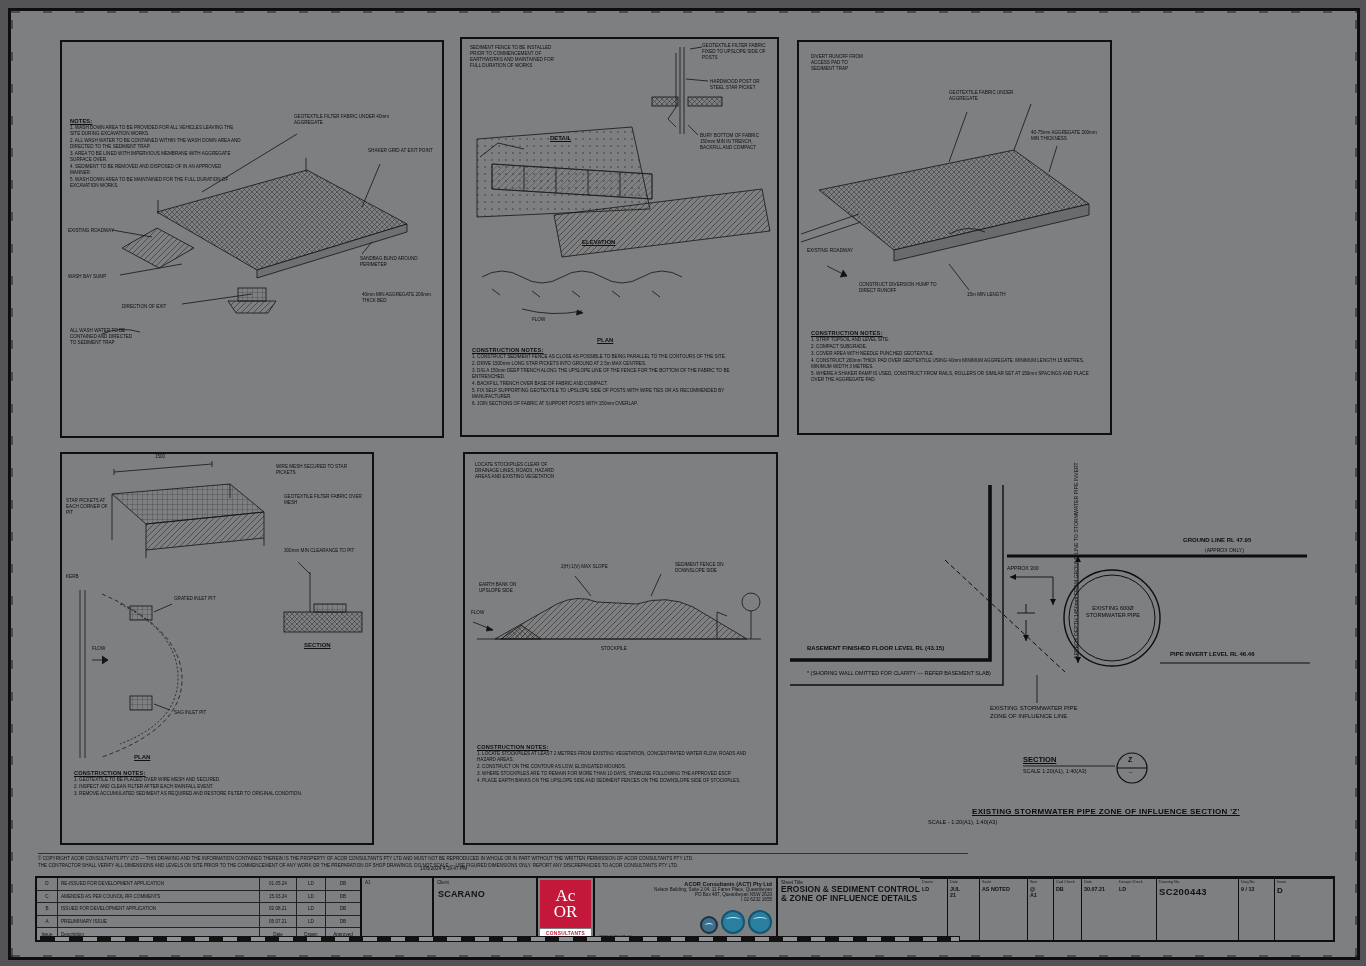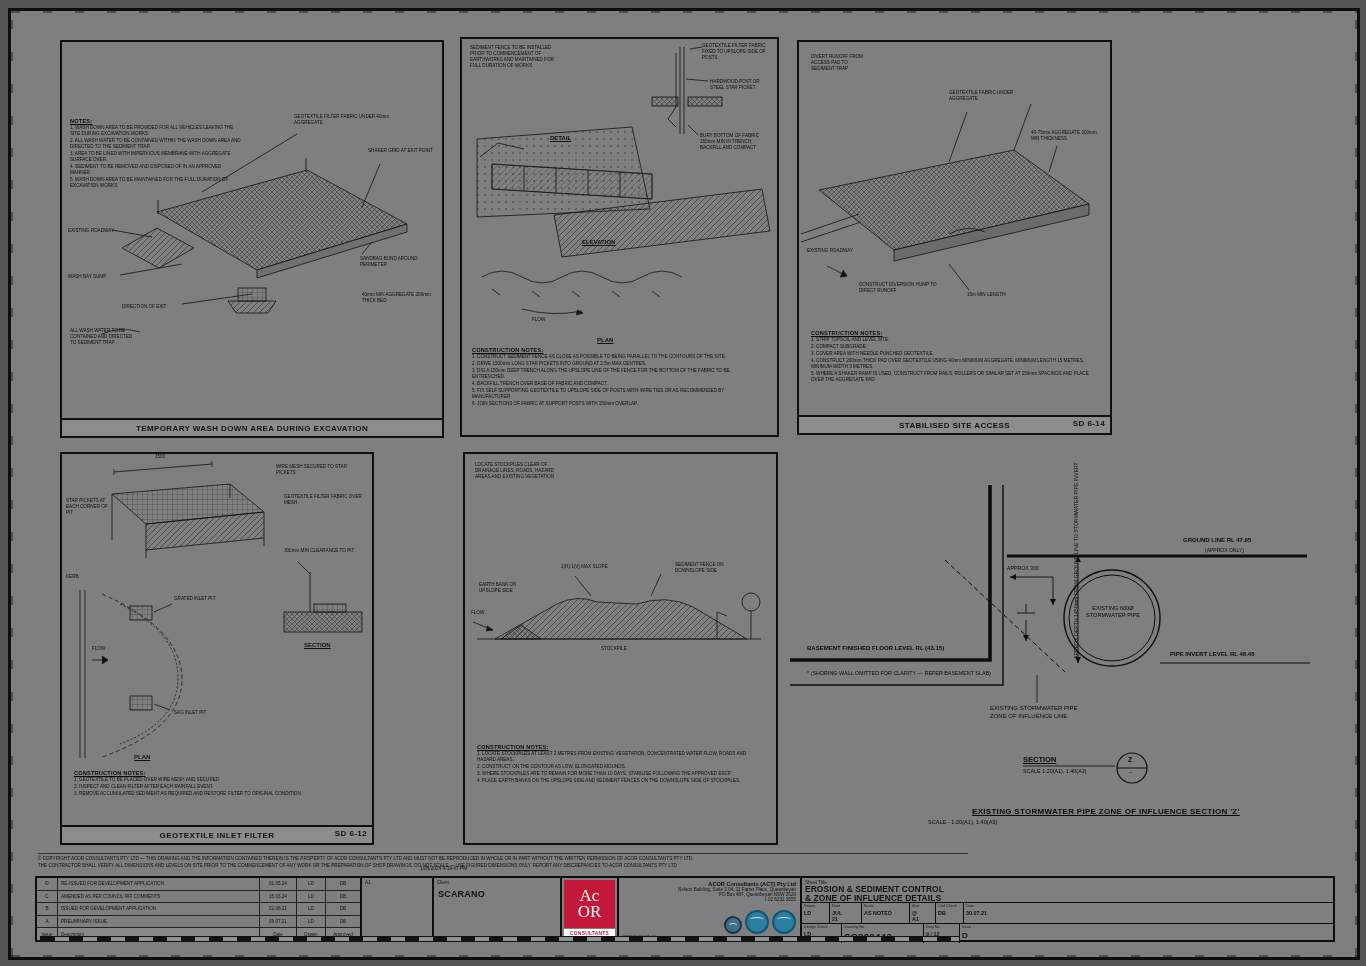--- a/index.html
+++ b/index.html
@@ -51,21 +51,21 @@
   .acorinfo .firm{font-size:5.6px;font-weight:bold;}
   .certs{position:absolute;right:4px;bottom:6px;display:flex;gap:3px;align-items:flex-end;}
   .cert{border-radius:50%;border:2px solid #15536e;background:#2a7fa0;position:relative;}
   .cert.small{width:14px;height:14px;border-color:#20303c;background:#3d6f8c;}
   .cert.big{width:20px;height:20px;}
   .cert .swirl{position:absolute;left:3px;top:5px;right:3px;height:4px;border-top:1.5px solid #d8e8ef;border-radius:50%;}
   .web{position:absolute;left:4px;bottom:2px;font-size:4.2px;color:#2a2a2a;}
   .proj{width:200px;}
   .pt{font-size:9px;font-weight:bold;line-height:1.05;position:absolute;left:4px;top:9px;}
   .paddr{position:absolute;left:4px;top:31px;font-size:5px;line-height:1.35;font-weight:bold;}
-  .sheetcell{flex:1;display:flex;flex-direction:column;}
+  .sheetcell{flex:1;display:flex;flex-direction:row;}
   .st{font-size:8.4px;font-weight:bold;line-height:1.02;padding:7px 0 0 3px;letter-spacing:.1px;}
   .frow{display:flex;border-top:1.5px solid #0e0e0e;}
   .fcell{border-right:1.5px solid #0e0e0e;position:relative;padding:7px 12px 1px 2px;box-sizing:border-box;}
   .fcell:last-child{border-right:none;}
   .fl{position:absolute;left:2px;top:1px;font-size:3.8px;color:#1a1a1a;}
   .fv{font-size:5.4px;font-weight:bold;}
   .fv.big{font-size:9.5px;letter-spacing:.4px;}
   .fv.issue{font-size:8px;}
   .scalebar{position:absolute;left:40px;top:936px;width:918px;height:4px;
     background:repeating-linear-gradient(90deg,#111 0 14px,#909194 14px 28px);border:1px solid #111;}
@@ -132,23 +132,20 @@
     <div class="lbl" style="left:298px;top:214px;width:72px;">SANDBAG BUND AROUND PERIMETER</div>
     <div class="lbl" style="left:300px;top:250px;width:72px;">40mm MIN AGGREGATE 200mm THICK BED</div>
     <div class="lbl" style="left:6px;top:186px;width:48px;">EXISTING ROADWAY</div>
     <div class="lbl" style="left:6px;top:232px;width:48px;">WASH BAY SUMP</div>
     <div class="lbl" style="left:60px;top:262px;width:60px;">DIRECTION OF EXIT</div>
     <div class="lbl" style="left:8px;top:286px;width:100px;">
         <div>ALL WASH WATER TO BE</div>
         <div>CONTAINED AND DIRECTED</div>
         <div>TO SEDIMENT TRAP</div>
       </div>
-    <div class="ptitle">
-      <span>TEMPORARY WASH DOWN AREA DURING EXCAVATION</span>
-    </div>
   </div>
 
   <div class="panel" style="left:460px;top:37px;width:315px;height:396px;">
     <svg class="art" width="311" height="376" viewBox="0 0 311 376">
       <g stroke="#141414" stroke-width="0.8" fill="none">
         <polygon points="15,100 170,88 188,170 15,178" fill="url(#dt)"></polygon>
         <polygon points="30,125 190,135 190,160 30,150" fill="url(#dh)" opacity="0.6"></polygon>
         <line x1="30" y1="125" x2="190" y2="135"></line>
         <line x1="30" y1="150" x2="190" y2="160"></line>
         <line x1="30" y1="125" x2="30" y2="150"></line>
@@ -231,24 +228,20 @@
     <div class="lbl" style="left:60px;top:240px;width:80px;">CONSTRUCT DIVERSION HUMP TO DIRECT RUNOFF</div>
     <div class="lbl" style="left:12px;top:288px;width:288px;">
       <div class="nh">CONSTRUCTION NOTES:</div>
       <div class="notes-list">
           <div>1. STRIP TOPSOIL AND LEVEL SITE.</div>
           <div>2. COMPACT SUBGRADE.</div>
           <div>3. COVER AREA WITH NEEDLE PUNCHED GEOTEXTILE.</div>
           <div>4. CONSTRUCT 200mm THICK PAD OVER GEOTEXTILE USING 40mm MINIMUM AGGREGATE. MINIMUM LENGTH 15 METRES, MINIMUM WIDTH 3 METRES.</div>
           <div>5. WHERE A SHAKER RAMP IS USED, CONSTRUCT FROM RAILS, ROLLERS OR SIMILAR SET AT 150mm SPACINGS AND PLACE OVER THE AGGREGATE PAD.</div>
         </div>
-    </div>
-    <div class="ptitle">
-      <span>STABILISED SITE ACCESS</span>
-      <span class="pcode">SD 6-14</span>
     </div>
   </div>
 
   <div class="panel" style="left:60px;top:452px;width:310px;height:389px;">
     <svg class="art" width="306" height="369" viewBox="0 0 306 369">
       <g stroke="#141414" stroke-width="0.8" fill="none">
         <line x1="52" y1="18" x2="150" y2="10"></line>
         <path d="M52,15 l0,6 M150,7 l0,6"></path>
         <polygon points="50,40 168,30 202,58 84,70" fill="url(#gr)"></polygon>
         <polygon points="84,70 202,58 202,84 84,96" fill="url(#dh)"></polygon>
@@ -284,24 +277,20 @@
     <div class="lbl" style="left:30px;top:192px;">FLOW</div>
     <div class="lbl" style="left:112px;top:256px;width:56px;">SAG INLET PIT</div>
     <div class="sub" style="position:absolute;left:72px;top:300px;">PLAN</div>
     <div class="lbl" style="left:12px;top:316px;width:286px;">
       <div class="nh">CONSTRUCTION NOTES:</div>
       <div class="notes-list">
           <div>1. GEOTEXTILE TO BE PLACED OVER WIRE MESH AND SECURED.</div>
           <div>2. INSPECT AND CLEAN FILTER AFTER EACH RAINFALL EVENT.</div>
           <div>3. REMOVE ACCUMULATED SEDIMENT AS REQUIRED AND RESTORE FILTER TO ORIGINAL CONDITION.</div>
         </div>
-    </div>
-    <div class="ptitle">
-      <span>GEOTEXTILE INLET FILTER</span>
-      <span class="pcode">SD 6-12</span>
     </div>
   </div>
 
   <div class="panel" style="left:463px;top:452px;width:311px;height:389px;">
     <svg class="art" width="307" height="369" viewBox="0 0 307 369">
       <g stroke="#141414" stroke-width="0.8" fill="none">
         <path d="M30,185 L92,150 Q112,140 132,148 L172,150 Q202,140 228,153 L282,185 Z" fill="url(#dh)"></path>
         <line x1="12" y1="185" x2="296" y2="185"></line>
         <polygon points="36,185 56,171 76,185" fill="url(#xh)"></polygon>
         <line x1="252" y1="158" x2="252" y2="185"></line>
@@ -424,21 +413,21 @@
         <div class="rt">Date</div>
         <div class="rw">Drawn</div>
         <div class="ra">Approved</div>
       </div>
     </div>
 
     <div class="cell" style="width:72px;">
       <div class="cl">A1</div>
     </div>
 
-    <div class="cell" style="width:128px;">
+    <div class="cell" style="width:104px;">
       <div class="cl">Client</div>
       <div class="cv">SCARANO</div>
     </div>
 
 
     <div class="cell logo">
       <div class="logo-red">
         <div>Ac</div>
         <div>OR</div>
       </div>

